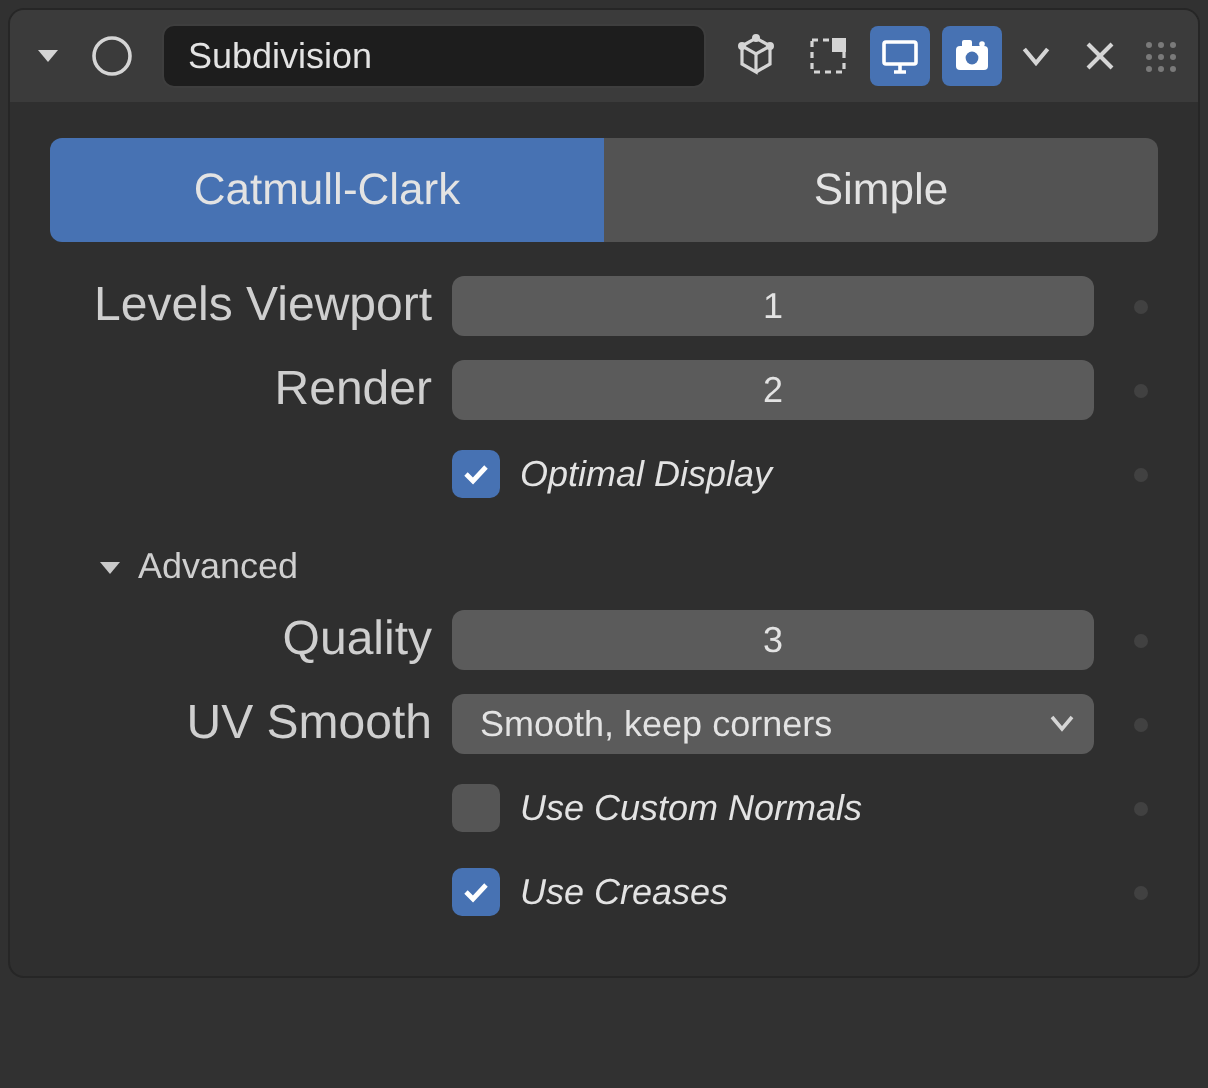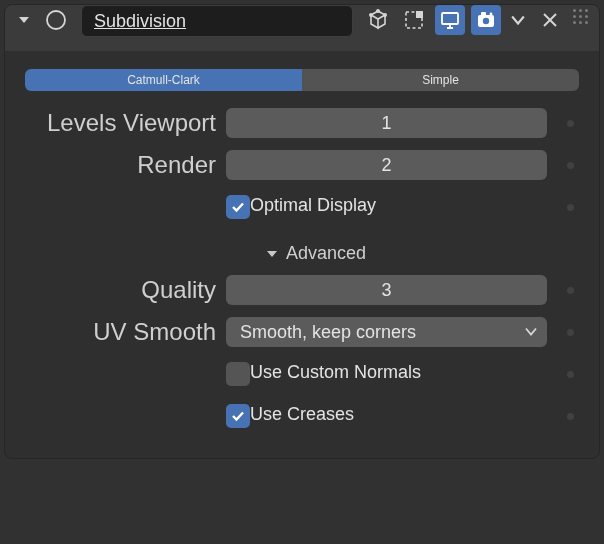--- a/index.html
+++ b/index.html
@@ -33,24 +33,23 @@
     margin: 4px;
     background: var(--panel-dark);
     border: 1px solid var(--border);
     border-radius: 8px;
     overflow: hidden;
   }
   .panel-header {
     height: 46px;
     background: var(--header-bg);
     display: flex;
-    align-items: flex-start;
+    align-items: center;
     padding: 0 8px;
     gap: 6px;
-    text-decoration: underline;
   }
   .hdr-icon {
     width: 30px; height: 30px;
     display: flex; align-items: center; justify-content: center;
     color: var(--header-icon);
     border-radius: 4px;
   }
   .hdr-icon.narrow { width: 22px; }
   .hdr-icon svg { display: block; }
   .name-field {
@@ -69,25 +68,25 @@
   .panel-body {
     padding: 14px 16px 18px 16px;
   }
   .tabs {
     display: flex;
     gap: 0;
     margin: 4px 4px 14px 4px;
   }
   .tab {
     flex: 1;
-    height: 22px;
+    height: 52px;
     display: flex;
     align-items: center;
     justify-content: center;
-    font-size: 12px;
+    font-size: 22px;
     color: var(--text);
     cursor: pointer;
   }
   .tab.active {
     background: var(--accent);
     border-top-left-radius: 6px;
     border-bottom-left-radius: 6px;
   }
   .tab.inactive {
     background: var(--tab-inactive);
@@ -135,21 +134,23 @@
     display: grid;
     grid-template-columns: 195px 1fr 26px;
     align-items: center;
     gap: 10px;
     height: 36px;
     margin-bottom: 6px;
   }
   .check-row .spacer { }
   .check-wrap {
     display: flex;
-    align-items: flex-start;
+    align-items: center;
+    gap: 10px;
+    font-style: italic;
   }
   .checkbox {
     width: 24px; height: 24px;
     border-radius: 5px;
     background: #555;
     display: flex;
     align-items: center;
     justify-content: center;
     cursor: pointer;
     flex-shrink: 0;
@@ -170,21 +171,20 @@
     cursor: pointer;
   }
   .section-header {
     display: flex;
     align-items: center;
     gap: 8px;
     padding: 12px 0 8px 28px;
     color: var(--text-dim);
     font-size: 18px;
     cursor: pointer;
-    justify-content: center;
   }
   .section-header svg { display: block; }
   .grip {
     margin-left: 2px;
     width: 22px; height: 22px;
     display: flex; align-items: center; justify-content: center;
   }
   .grip-dots {
     display: grid;
     grid-template-columns: repeat(3, 3px);

